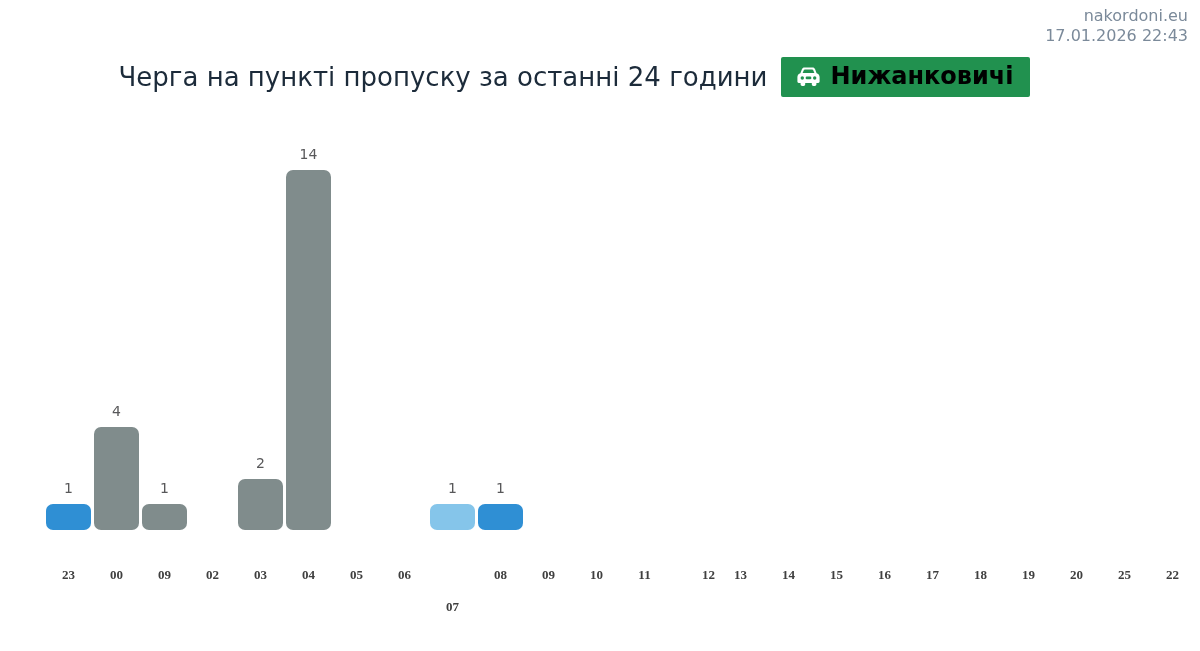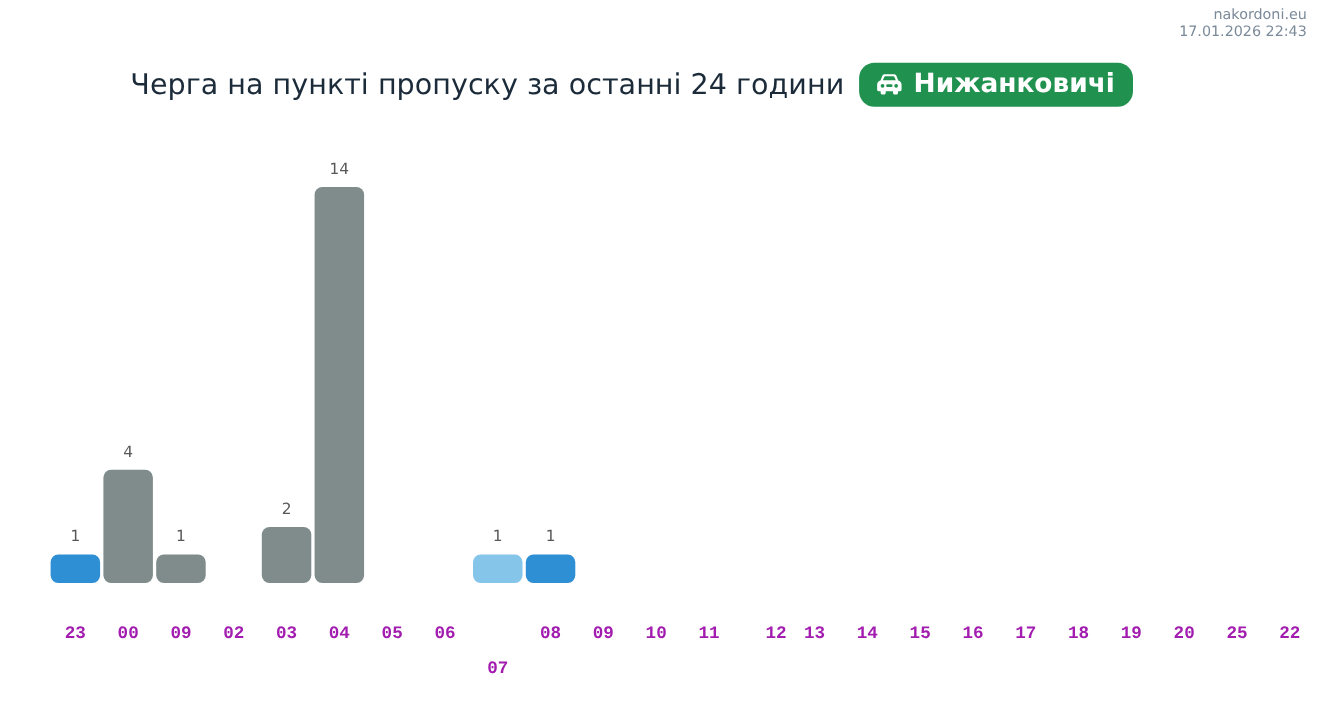--- a/index.html
+++ b/index.html
@@ -16,21 +16,21 @@
   }
 
   
   .meta {
     position: absolute;
     top: 6px;
     right: 12px;
     text-align: right;
     line-height: 1.25;
     color: #7b8a9a;
-    font-size: 13px;
+    font-size: 16px;
     font-family: "DejaVu Sans", sans-serif;
   }
   .meta .site { display: block; }
   .meta .stamp { display: block; }
 
   
   .title-row {
     position: absolute;
     top: 57px;
     left: 0;
@@ -45,22 +45,22 @@
     color: #1c2b3a;
     font-family: "DejaVu Sans", sans-serif;
     white-space: nowrap;
     letter-spacing: 0px;
   }
   .badge {
     display: inline-flex;
     align-items: center;
     gap: 8px;
     background: #21914f;
-    color: #ffffff;
-    border-radius: 14px;
+    color: #000000;
+    border-radius: 2px;
     padding: 7px 16px 8px 14px;
     font-size: 24px;
     font-weight: bold;
     white-space: nowrap;
     line-height: 1.05;
   }
   .badge .car-icon {
     display: inline-flex;
     align-items: center;
     justify-content: center;
@@ -105,24 +105,24 @@
     font-size: 14px;
     color: #58585a;
     font-family: "DejaVu Sans", sans-serif;
     line-height: 1;
   }
   .tick {
     position: absolute;
     top: 568px;
     width: 45px;
     text-align: center;
-    font-size: 16px;
+    font-size: 13px;
     font-weight: bold;
-    color: #a21caf;
-    font-family: Liberation Mono, monospace;
+    color: #404040;
+    font-family: Liberation Serif, serif;
     line-height: 1;
   }
 </style>
 </head>
 <body>
 
 <div class="meta">
   <span class="site">nakordoni.eu</span>
   <span class="stamp">17.01.2026 22:43</span>
 </div>

